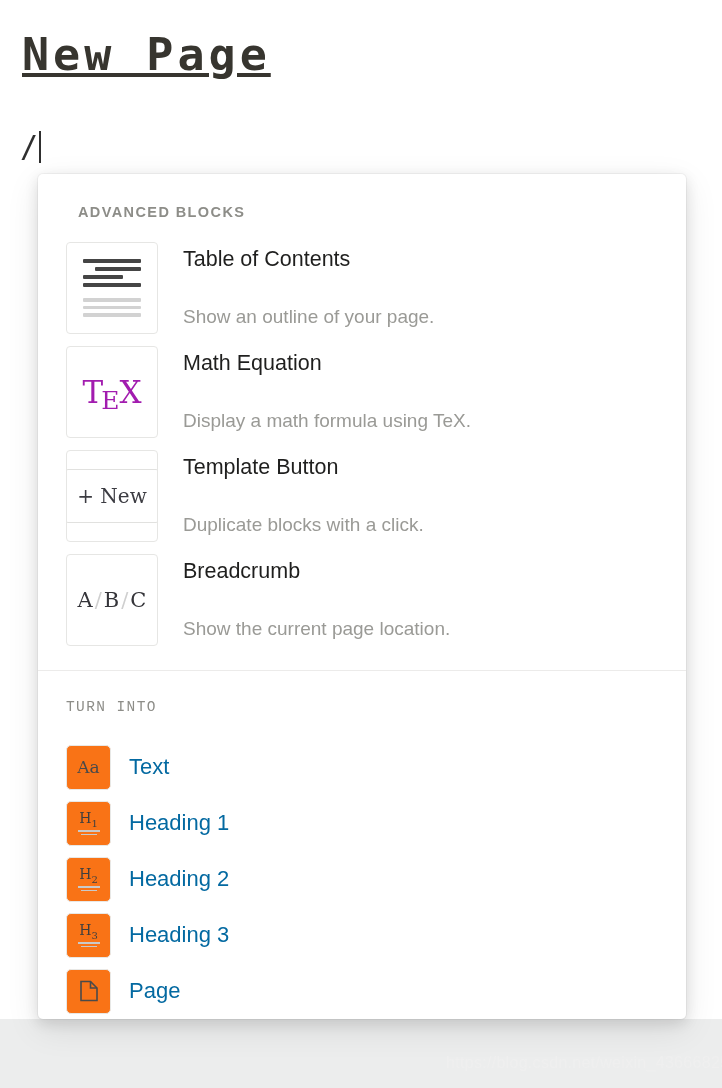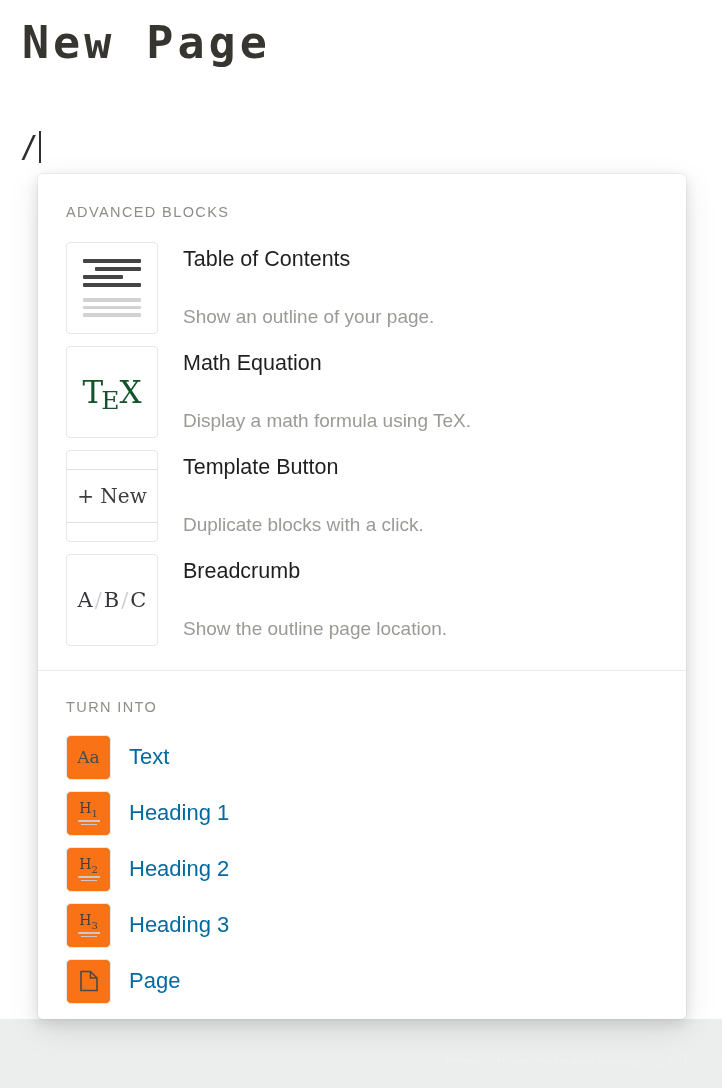--- a/index.html
+++ b/index.html
@@ -27,27 +27,28 @@
     position: absolute;
     left: 0; top: 1019px;
     width: 722px; height: 69px;
     background: #eceded;
   }
 
   
   #page-title {
     position: absolute;
     left: 22px;
-    top: 16px;
+    top: 28px;
     font-family: "DejaVu Sans Mono", "Liberation Mono", monospace;
     font-weight: bold;
     font-size: 45px;
     letter-spacing: 4px;
     color: #37352f;
     white-space: nowrap;
+    text-decoration: underline;
   }
 
   
   #editor-line {
     position: absolute;
     left: 20px;
     top: 128px;
     height: 38px;
     display: flex;
     align-items: center;
@@ -87,22 +88,23 @@
     letter-spacing: 1.4px;
     color: #8d8d88;
     text-transform: uppercase;
   }
 
   
   #advanced-section {
     padding: 30px 0 0 0;
   }
   #advanced-section .menu-section-header {
-    margin-left: 28px;
+    margin-left: 40px;
     margin-bottom: 16px;
+    font-weight: bold;
   }
 
   .adv-row {
     display: flex;
     align-items: center;
     padding: 3px 28px;
     height: 104px;
     box-sizing: border-box;
     cursor: pointer;
   }
@@ -155,21 +157,21 @@
   .toc-art .sep { height: 3px; }
   .toc-art .ln.light {
     background: #d2d2d2;
     height: 3.5px;
     width: 58px;
   }
 
   .tex-art {
     font-family: "DejaVu Serif", "Liberation Serif", serif;
     font-size: 31px;
-    color: #14532d;
+    color: #a21caf;
     letter-spacing: 0px;
     line-height: 1;
     white-space: nowrap;
   }
   .tex-art .e {
     display: inline-block;
     font-size: 25px;
     transform: translateY(6px) translateX(-2px);
   }
   .tex-art .x {
@@ -202,21 +204,22 @@
     background: #ecebea;
     margin: 18px 0 0 0;
   }
 
   
   #turninto-section {
     padding: 28px 0 0 0;
   }
   #turninto-section .menu-section-header {
     margin-left: 28px;
-    margin-bottom: 14px;
+    margin-bottom: 24px;
+    font-family: Liberation Mono, monospace;
   }
 
   .ti-row {
     display: flex;
     align-items: center;
     padding: 0 28px;
     height: 56px;
     cursor: pointer;
   }
   .ti-icon-box {
@@ -344,21 +347,21 @@
         <div class="adv-desc">Duplicate blocks with a click.</div>
       </div>
     </div>
 
     <div class="adv-row">
       <div class="adv-icon-box">
         <div class="crumb-art">A<span class="sl">/</span>B<span class="sl">/</span>C</div>
       </div>
       <div class="adv-text">
         <div class="adv-title">Breadcrumb</div>
-        <div class="adv-desc">Show the outline page location.</div>
+        <div class="adv-desc">Show the current page location.</div>
       </div>
     </div>
 
     <div id="menu-divider"></div>
   </div>
 
   <div id="turninto-section">
     <div class="menu-section-header">TURN INTO</div>
 
     <div class="ti-row">

